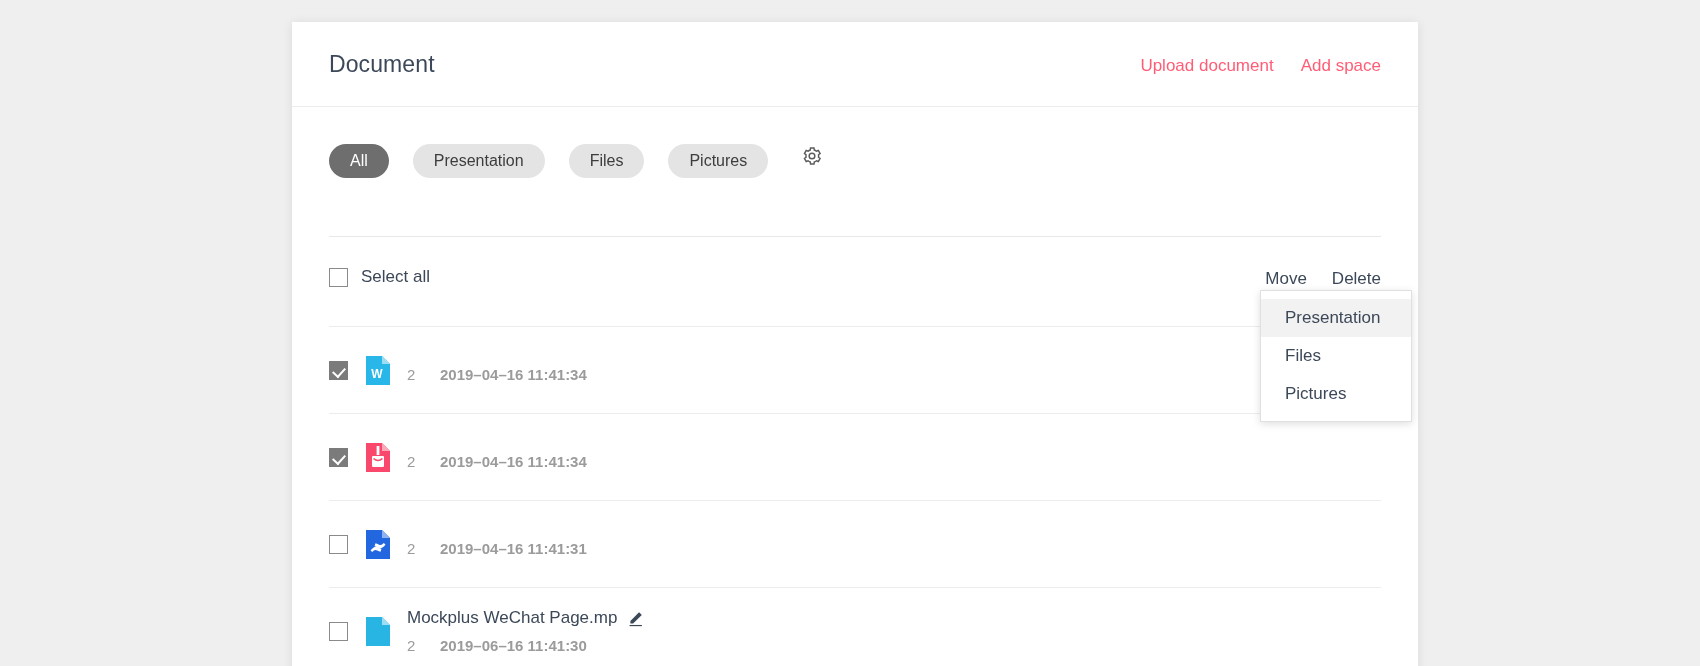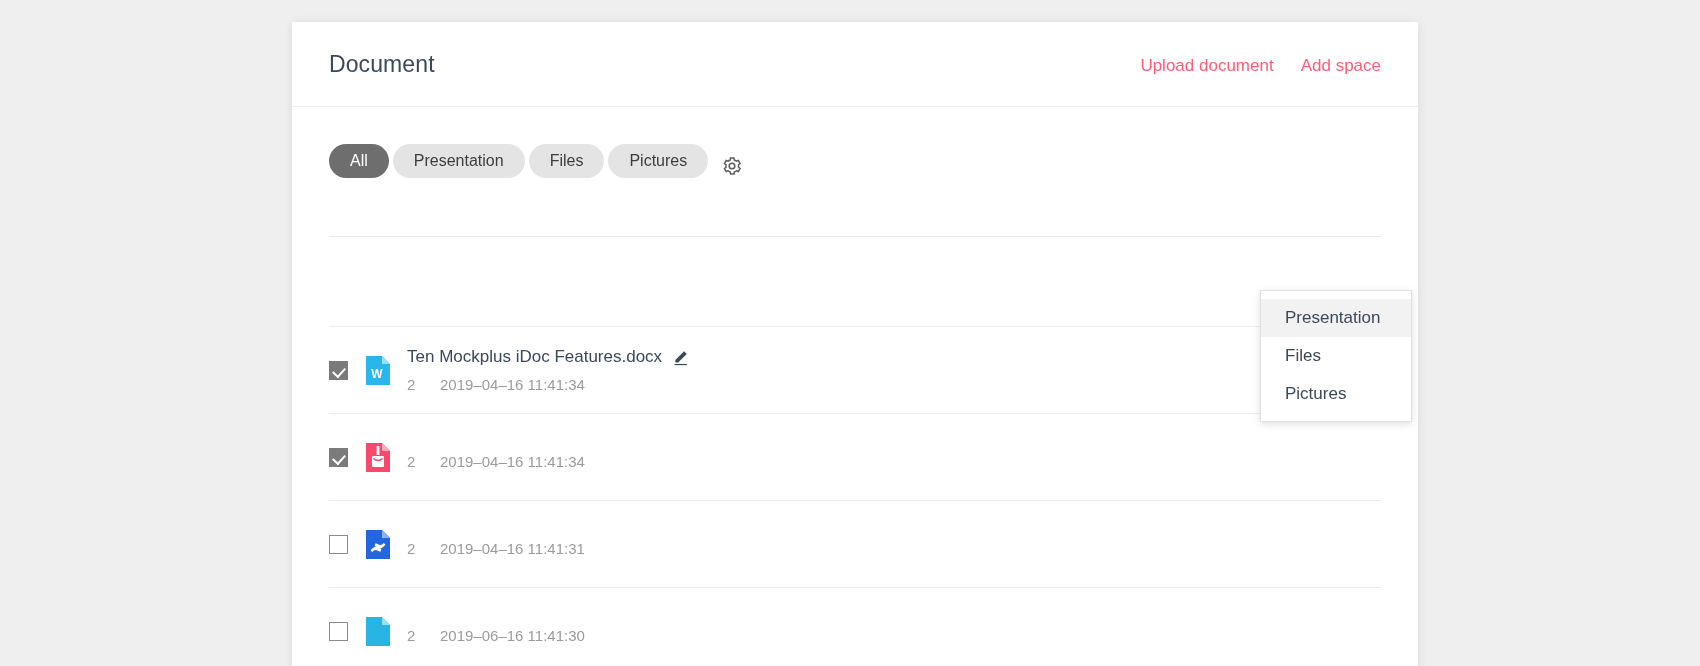--- a/index.html
+++ b/index.html
@@ -64,22 +64,22 @@
     cursor: pointer;
     white-space: nowrap;
   }
 
   
   .filter-bar {
     position: absolute;
     left: 37px;
     top: 122px;
     display: flex;
-    align-items: flex-end;
-    gap: 4px;
+    align-items: flex-start;
+    gap: 24px;
   }
 
   .pill {
     height: 34px;
     padding: 0 21px;
     border-radius: 17px;
     background: #e4e4e4;
     color: #3d3d3d;
     font-size: 16px;
     display: flex;
@@ -240,21 +240,21 @@
     align-items: center;
     font-size: 15px;
     color: #9b9b9b;
   }
 
   .file-version {
     display: inline-block;
     width: 33px;
   }
 
-  .file-date { white-space: nowrap; }
+  .file-date { white-space: nowrap; font-weight: bold; }
 
   
   .dropdown {
     position: absolute;
     left: 1260px;
     top: 290px;
     width: 152px;
     background: #ffffff;
     border: 1px solid #e0e0e0;
     box-shadow: 0 2px 8px rgba(0,0,0,0.13);
@@ -298,42 +298,43 @@
       <div class="gear-btn">
         <svg width="22" height="22" viewBox="0 0 24 24" fill="none" stroke="#5c5c5c" stroke-width="1.6">
           <circle cx="12" cy="12" r="3.1"></circle>
           <path d="M19.2 12c0-.5-.05-.95-.13-1.4l1.75-1.3-1.9-3.3-2.05.8a6.9 6.9 0 0 0-2.4-1.4L14.2 3.2h-3.8l-.27 2.2a6.9 6.9 0 0 0-2.4 1.4l-2.05-.8-1.9 3.3 1.75 1.3c-.08.45-.13.9-.13 1.4s.05.95.13 1.4l-1.75 1.3 1.9 3.3 2.05-.8c.7.6 1.52 1.08 2.4 1.4l.27 2.2h3.8l.27-2.2a6.9 6.9 0 0 0 2.4-1.4l2.05.8 1.9-3.3-1.75-1.3c.08-.45.13-.9.13-1.4z"></path>
         </svg>
       </div>
     </div>
 
     <div class="divider"></div>
 
+    <div class="bulk-bar">
+      <div class="select-all">
+        <span class="cbox"></span>
+        <span class="select-all-label">Select all</span>
+      </div>
+      <div class="bulk-actions">
+        <span class="bulk-action">Move</span>
+        <span class="bulk-action">Delete</span>
+      </div>
+    </div>
 
     <div class="file-list">
 
       <div class="file-row">
         <span class="cbox checked row-check"></span>
         <span class="file-icon">
           <svg width="24" height="29" viewBox="0 0 24 29">
             <path d="M0 0h16l8 8v21H0z" fill="#29b6e8"></path>
             <path d="M16 0l8 8h-8z" fill="#9ddef5"></path>
             <text x="11" y="22" font-family="Liberation Sans, sans-serif" font-size="12" font-weight="bold" fill="#ffffff" text-anchor="middle">W</text>
           </svg>
         </span>
         <span class="file-meta">
-          <span class="file-name-line">
-            <span class="file-name">Ten Mockplus iDoc Features.docx</span>
-            <span class="edit-icon">
-              <svg width="17" height="17" viewBox="0 0 20 20" fill="none" stroke="#3c4858" stroke-width="1.5">
-                <path d="M14.2 2.6l3.2 3.2L7.2 16H4v-3.2z" fill="#3c4858" stroke="none"></path>
-                <line x1="3" y1="18.3" x2="17.5" y2="18.3" stroke-width="1.4"></line>
-              </svg>
-            </span>
-          </span>
           <span class="file-sub">
             <span class="file-version">2</span>
             <span class="file-date">2019–04–16 11:41:34</span>
           </span>
         </span>
       </div>
 
       <div class="file-row">
         <span class="cbox checked row-check"></span>
         <span class="file-icon">
@@ -373,20 +374,29 @@
 
       <div class="file-row">
         <span class="cbox row-check"></span>
         <span class="file-icon">
           <svg width="24" height="29" viewBox="0 0 24 29">
             <path d="M0 0h16l8 8v21H0z" fill="#28b5e4"></path>
             <path d="M16 0l8 8h-8z" fill="#9ddef5"></path>
           </svg>
         </span>
         <span class="file-meta">
+          <span class="file-name-line">
+            <span class="file-name">Mockplus WeChat Page.mp</span>
+            <span class="edit-icon">
+              <svg width="17" height="17" viewBox="0 0 20 20" fill="none" stroke="#3c4858" stroke-width="1.5">
+                <path d="M14.2 2.6l3.2 3.2L7.2 16H4v-3.2z" fill="#3c4858" stroke="none"></path>
+                <line x1="3" y1="18.3" x2="17.5" y2="18.3" stroke-width="1.4"></line>
+              </svg>
+            </span>
+          </span>
           <span class="file-sub">
             <span class="file-version">2</span>
             <span class="file-date">2019–06–16 11:41:30</span>
           </span>
         </span>
       </div>
 
     </div>
   </div>
 

